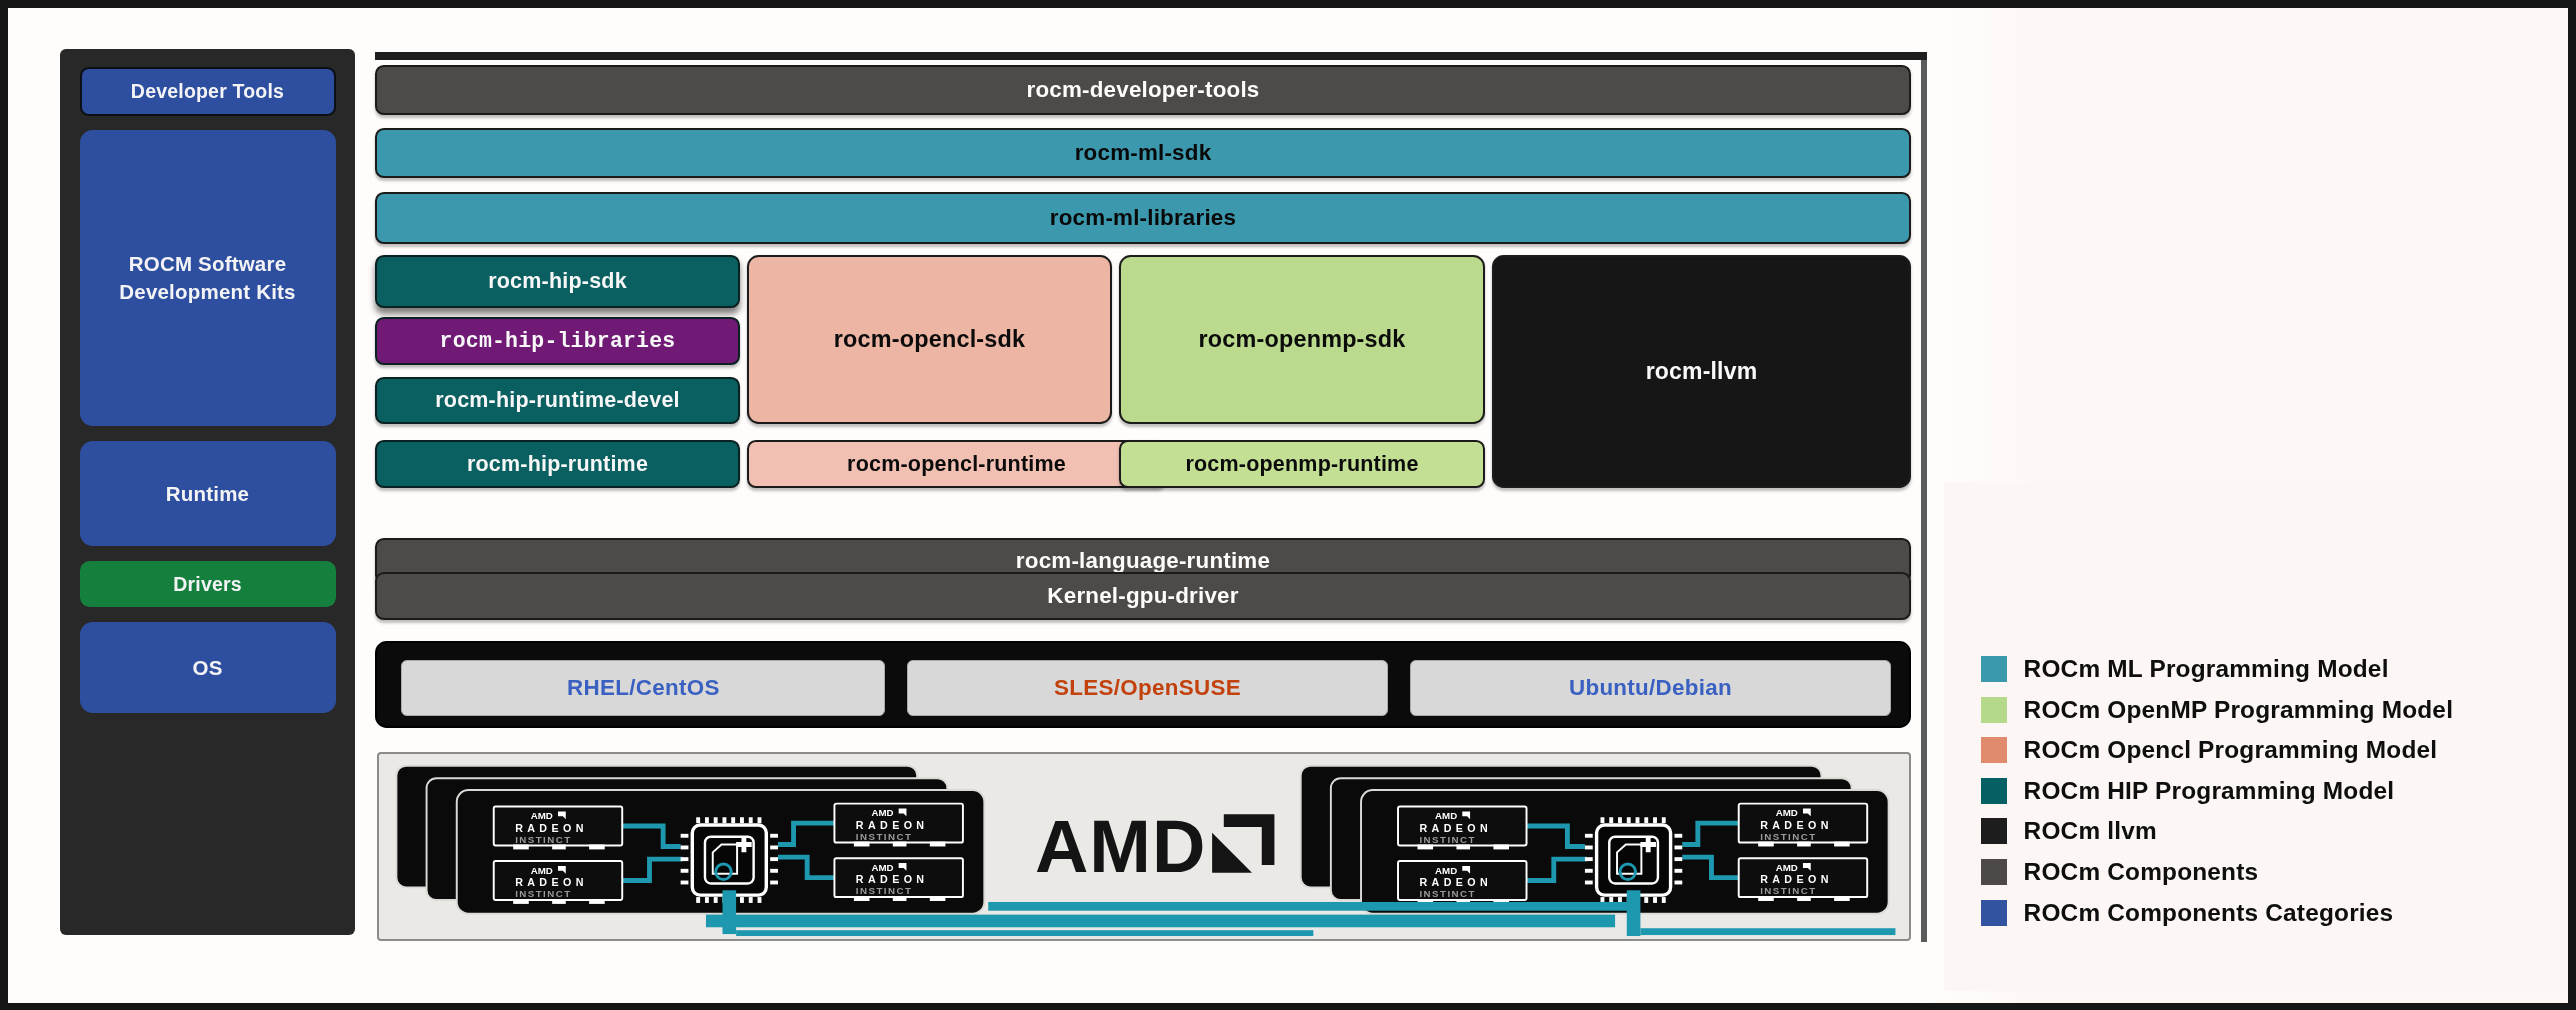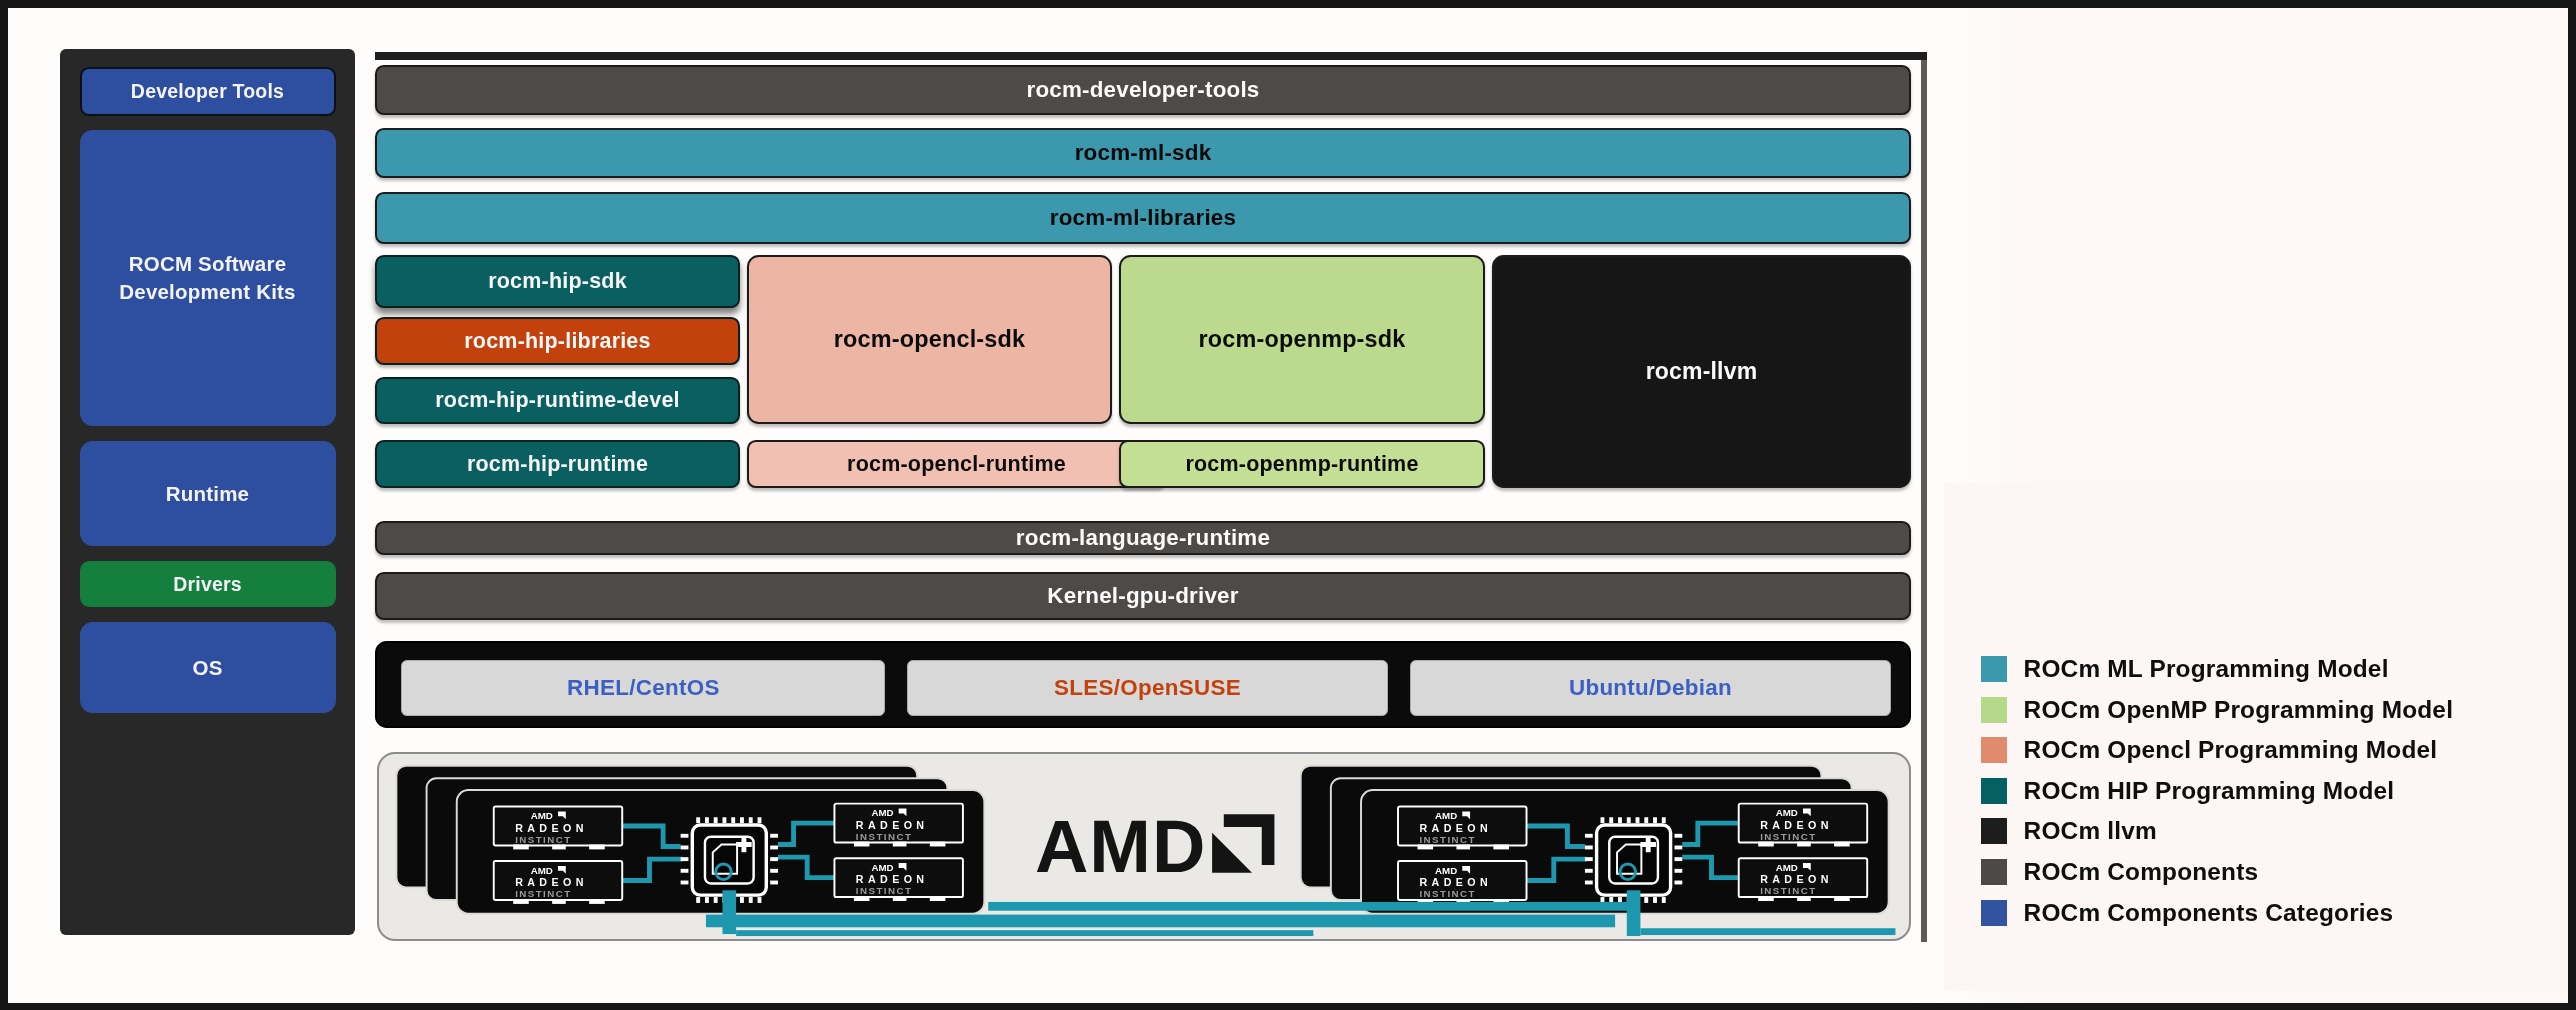--- a/index.html
+++ b/index.html
@@ -40,37 +40,37 @@
   .hipbox{left:375px;width:365px;color:#f7f7f7;font-size:21.5px;border-color:#0a2122;}
   #hip-sdk{top:255px;height:53px;box-shadow:0 5.9px 6.8px rgba(0,0,0,.5);}
   #hip-lib{top:317px;height:48px;}
   #hip-devel{top:377px;height:47px;}
   #hip-rt{top:440px;height:48px;}
   #opencl-sdk{left:747px;width:365px;top:255px;height:169px;color:#0b0b0b;font-size:23.4px;border-radius:11.7px;}
   #opencl-rt{left:747px;width:419px;top:440px;height:48px;color:#0b0b0b;font-size:21.5px;}
   #openmp-sdk{left:1119px;width:366px;top:255px;height:169px;color:#0b0b0b;font-size:23.4px;border-radius:11.7px;}
   #openmp-rt{left:1119px;width:366px;top:440px;height:48px;color:#0b0b0b;font-size:21.5px;}
   #llvm{left:1492px;width:419px;top:255px;height:233px;color:#fafafa;font-size:23px;border-radius:11.7px;}
-  #bar-langrt{top:521px;height:34px;color:#fdfdfd;font-size:22.4px;}
+  #bar-langrt{top:538px;height:46px;color:#fdfdfd;font-size:22.4px;}
   #bar-kernel{top:572px;height:48px;color:#fdfdfd;font-size:22.4px;}
 
   
   #os-bar{left:375px;width:1536px;top:641px;height:87px;border-radius:11.7px;border:2px solid #000;box-shadow:none;}
   .os-btn{
     position:absolute;top:16.6px;height:54px;border-radius:5.9px;border:1px solid #ababab;
     display:flex;align-items:center;justify-content:center;font-weight:bold;font-size:22.4px;letter-spacing:0.3px;
   }
   #os-btn-1{left:24.4px;width:482px;}
   #os-btn-2{left:530px;width:479px;}
   #os-btn-3{left:1033px;width:479px;}
 
   
   #hw-panel{
     position:absolute;left:377px;top:752px;width:1534px;height:189px;box-sizing:border-box;
-    background:#ebe9e6;border:2.9px solid #8c8c8c;border-radius:18px;overflow:hidden;
+    background:#ebe9e6;border:2.9px solid #8c8c8c;border-radius:4px;overflow:hidden;
   }
   #hw-panel svg{display:block;}
   svg text{font-family:"Liberation Sans",sans-serif;}
 
   
   #legend{position:absolute;left:1981px;top:656px;display:flex;flex-direction:column;gap:14.6px;}
   .legend-item{display:flex;align-items:center;gap:16.6px;height:26px;}
   .legend-swatch{width:26px;height:26px;flex:none;}
   .legend-label{font-weight:bold;font-size:24.4px;color:#0e0e0e;letter-spacing:0.2px;white-space:nowrap;}
 </style>
@@ -88,21 +88,21 @@
 </div>
 
 <div id="topline"></div>
 <div id="vline"></div>
 
 <div class="blk wide" id="bar-devtools" style="background-color: rgb(78, 74, 71);">rocm-developer-tools</div>
 <div class="blk wide" id="bar-mlsdk" style="background-color: rgb(59, 152, 173);">rocm-ml-sdk</div>
 <div class="blk wide" id="bar-mllib" style="background-color: rgb(59, 152, 173);">rocm-ml-libraries</div>
 
 <div class="blk hipbox" id="hip-sdk" style="background-color: rgb(10, 95, 97);">rocm-hip-sdk</div>
-<div class="blk hipbox" id="hip-lib" style="background-color: #c2410c;">rocm-hip-libraries</div>
+<div class="blk hipbox" id="hip-lib" style="background-color: #701a75; font-family: Liberation Mono, monospace;">rocm-hip-libraries</div>
 <div class="blk hipbox" id="hip-devel" style="background-color: rgb(10, 95, 97);">rocm-hip-runtime-devel</div>
 <div class="blk hipbox" id="hip-rt" style="background-color: rgb(10, 95, 97);">rocm-hip-runtime</div>
 
 <div class="blk" id="opencl-sdk" style="background-color: rgb(237, 181, 164);">rocm-opencl-sdk</div>
 <div class="blk" id="opencl-rt" style="background-color: rgb(242, 192, 178);">rocm-opencl-runtime</div>
 
 <div class="blk" id="openmp-sdk" style="background-color: rgb(187, 218, 141);">rocm-openmp-sdk</div>
 <div class="blk" id="openmp-rt" style="background-color: rgb(194, 223, 148);">rocm-openmp-runtime</div>
 
 <div class="blk" id="llvm" style="background-color: rgb(22, 22, 22);">rocm-llvm</div>

